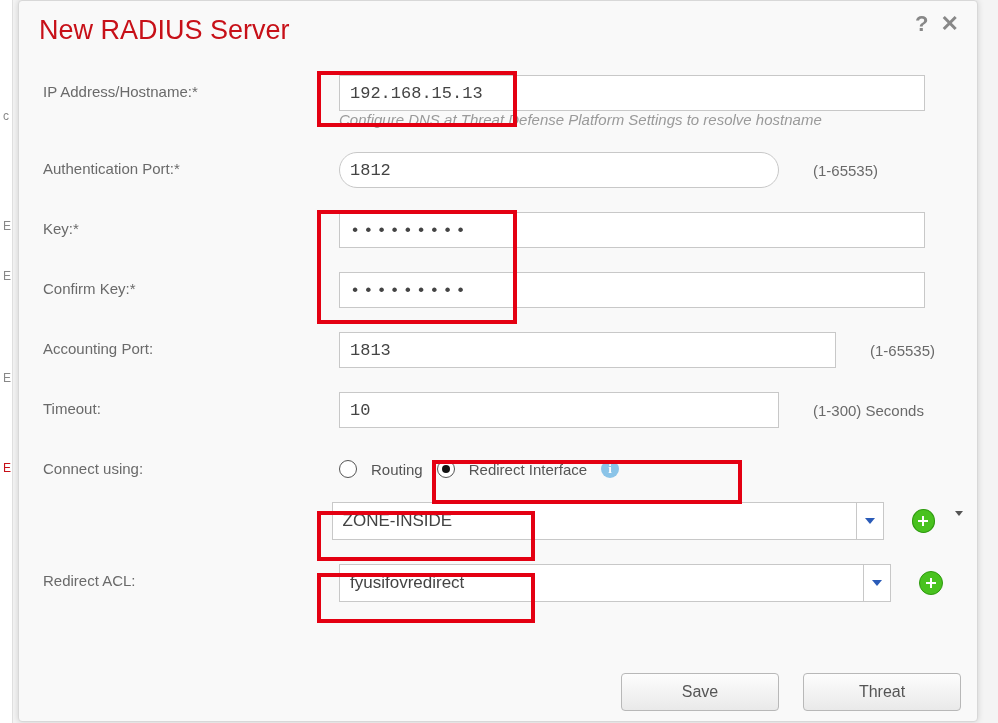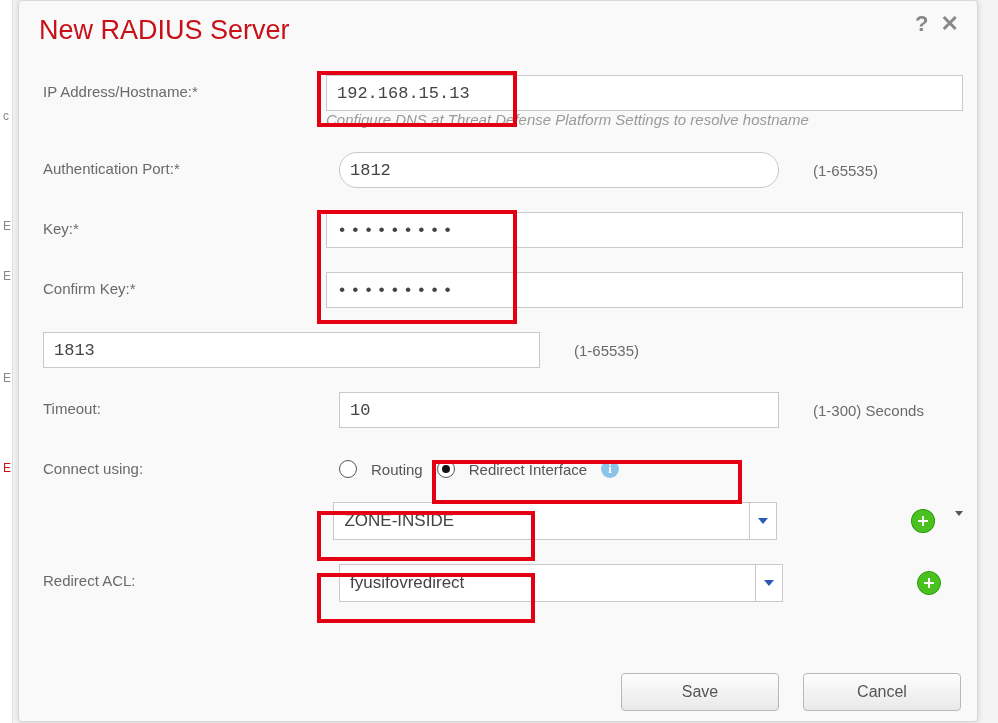--- a/index.html
+++ b/index.html
@@ -8,30 +8,30 @@
   .left-strip .tick{position:absolute;left:3px;font-size:12px;color:#888;}
   .dialog{position:absolute;left:18px;top:0;width:958px;height:720px;background:#f9f9f9;border:1px solid #d8d8d8;border-radius:4px;box-shadow:0 0 6px rgba(0,0,0,0.15);}
   .header{position:relative;height:52px;padding:14px 20px 0 20px;font-size:27px;color:#c71018;}
   .header .controls{position:absolute;right:18px;top:10px;display:flex;gap:12px;align-items:center;}
   .header .controls .hicon{font-size:22px;font-weight:700;color:#888;cursor:pointer;}
   .body{padding:8px 14px 0 24px;}
   .row{display:flex;align-items:flex-start;margin-bottom:24px;position:relative;gap:18px;}
   .row .label{width:278px;padding-top:8px;color:#6a6a6a;}
   .row .field{flex:0 0 550px;}
   .row .suffix{padding:10px 0 0 16px;color:#6a6a6a;}
-  input.text,input.pw{width:637px;height:36px;border:1px solid #c8c8c8;background:#fff;
+  input.text,input.pw{width:586px;height:36px;border:1px solid #c8c8c8;background:#fff;
     font-family:"Courier New",monospace;font-size:17px;color:#444;padding:0 10px;box-sizing:border-box;}
   input.pw{letter-spacing:3px;}
   .hint{font-style:italic;color:#9a9a9a;font-size:15px;}
   .radio-group{display:flex;align-items:flex-end;gap:14px;padding-top:8px;}
   .radio{width:16px;height:16px;border:1px solid #555;border-radius:50%;background:#fff;display:inline-flex;align-items:center;justify-content:center;}
   .radio.on::after{content:"";width:8px;height:8px;border-radius:50%;background:#111;display:block;}
   .rlabel{color:#555;}
   .info-icn{width:18px;height:18px;border-radius:50%;background:#8bc4e8;display:inline-flex;align-items:center;justify-content:center;color:#fff;font-weight:700;font-size:13px;font-family:Georgia,serif;}
-  .combo{width:444px;height:38px;border:1px solid #c8c8c8;background:#fff;display:flex;align-items:center;box-sizing:border-box;}
+  .combo{width:552px;height:38px;border:1px solid #c8c8c8;background:#fff;display:flex;align-items:center;box-sizing:border-box;}
   .combo .cval{flex:1;padding:0 10px;font-size:17px;color:#444;}
   .combo .cbtn{width:26px;height:100%;border-left:1px solid #c8c8c8;display:flex;align-items:center;justify-content:center;}
   .chev{width:0;height:0;border-left:5px solid transparent;border-right:5px solid transparent;border-top:6px solid #2a5bb8;}
   .addbtn{width:22px;height:22px;border-radius:50%;background:#49c21f;border:1px solid #2e9a0f;display:inline-flex;align-items:center;justify-content:center;margin-left:10px;position:relative;top:7px;}
   .addbtn::before{content:"";position:absolute;width:10px;height:2px;background:#fff;}
   .addbtn::after{content:"";position:absolute;width:2px;height:10px;background:#fff;}
   .little-chev{width:0;height:0;border-left:4px solid transparent;border-right:4px solid transparent;border-top:5px solid #555;margin-left:2px;position:relative;top:9px;}
   .footer{position:absolute;bottom:10px;right:16px;display:flex;gap:24px;border-radius:18px;}
   .btn{width:156px;height:36px;border:1px solid #b8b8b8;border-radius:4px;
     background:linear-gradient(#fdfdfd,#e9e9e9);color:#555;font-size:16px;display:flex;align-items:center;justify-content:center;cursor:pointer;}
@@ -84,20 +84,21 @@
       </div>
 
       <div class="row">
         <div class="label">Confirm Key:*</div>
         <div class="field">
           <input class="text pw" type="text" value="•••••••••" style="">
         </div>
       </div>
 
       <div class="row">
+        <div class="label">Accounting Port:</div>
         <div class="field" style="flex:0 0 440px">
           <input class="text" style="width: 497px;" type="text" value="1813">
         </div>
         <div class="suffix">(1-65535)</div>
       </div>
 
       <div class="row">
         <div class="label">Timeout:</div>
         <div class="field" style="flex:0 0 440px">
           <input class="text" style="width: 440px;" type="text" value="10">
@@ -142,21 +143,21 @@
               </div>
           </div>
         </div>
         <span class="addbtn"></span>
       </div>
 
     </div>
 
     <div class="footer">
       <div class="btn">Save</div>
-      <div class="btn">Cancel</div>
+      <div class="btn">Threat</div>
     </div>
 
     <div class="hl" style="left:298px;top:70px; width:200px;height:56px"></div>
     <div class="hl" style="left:298px;top:209px;width:200px;height:114px"></div>
     <div class="hl" style="left:413px;top:459px;width:310px;height:44px"></div>
     <div class="hl" style="left:298px;top:510px;width:218px;height:50px"></div>
     <div class="hl" style="left:298px;top:572px;width:218px;height:50px"></div>
   </div>
 </div>
 

